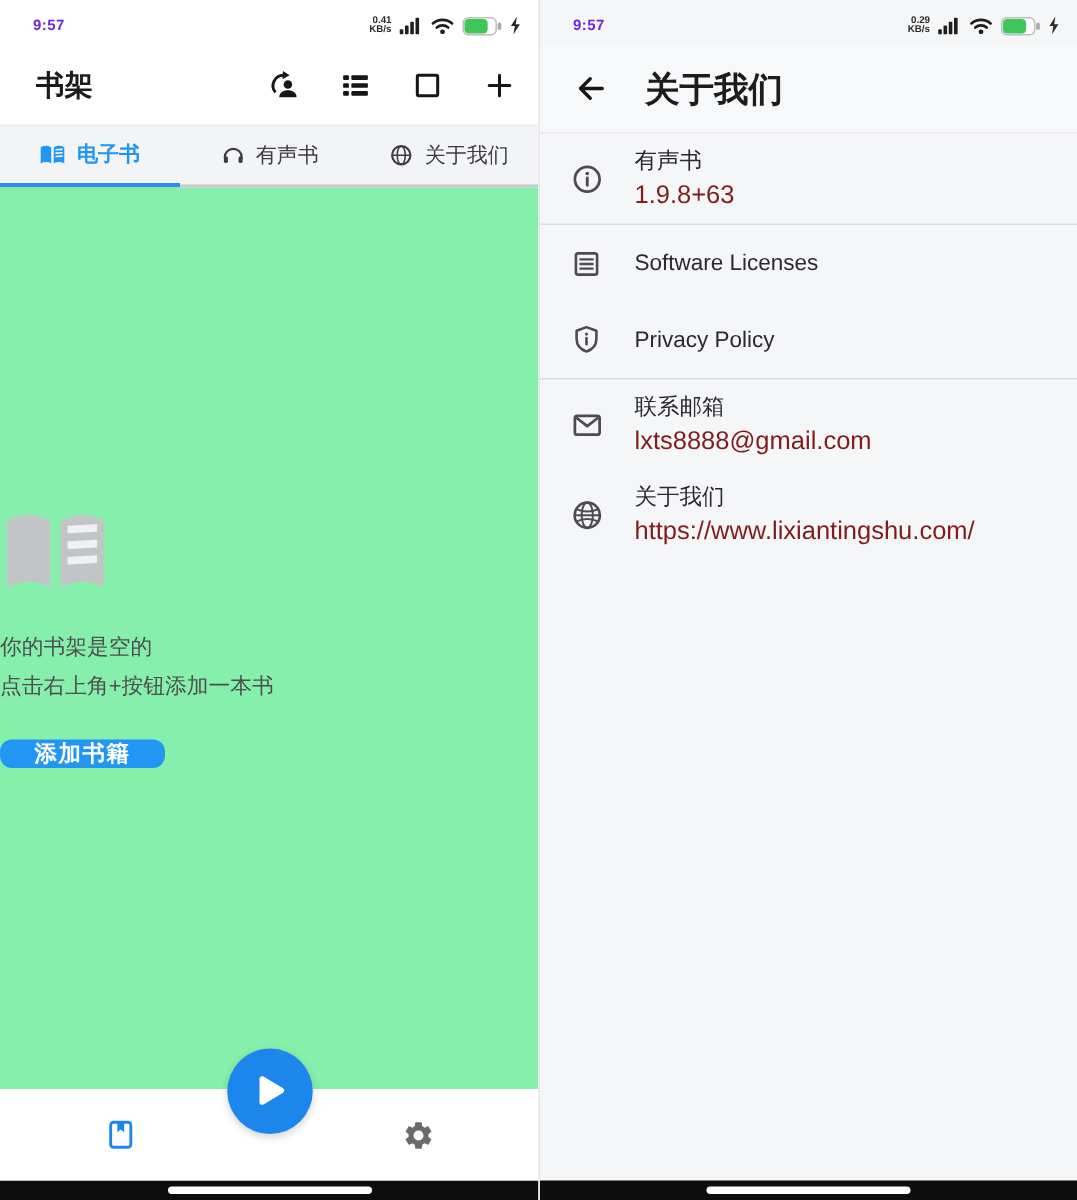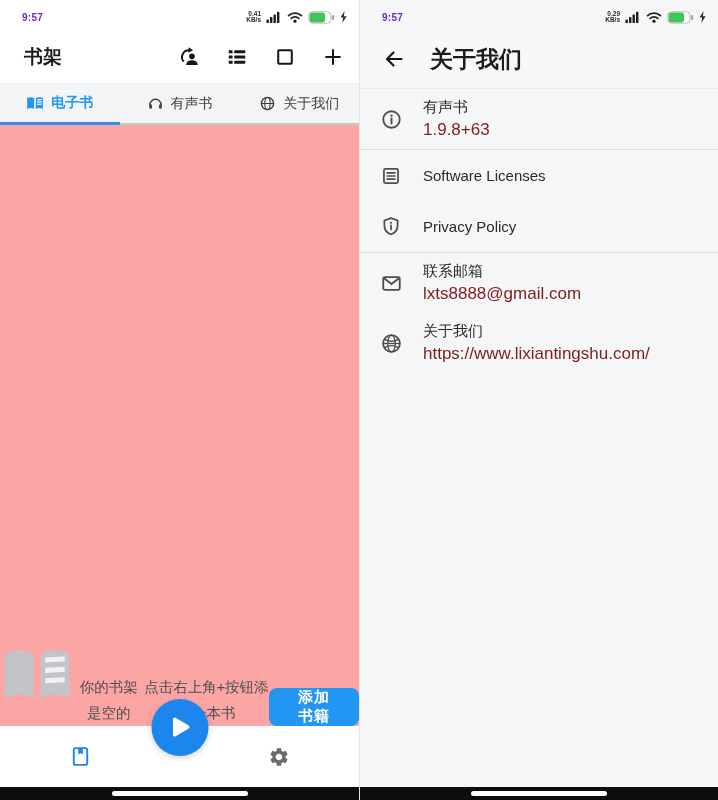--- a/index.html
+++ b/index.html
@@ -21,21 +21,21 @@
   .appbar-title { font-size:19px; font-weight:700; color:#1c1c1c; }
   .appbar-actions { display:flex; align-items:center; gap:24px; }
   .iconbtn { width:24px; height:24px; display:flex; align-items:center; justify-content:center; cursor:pointer; }
 
   
   .tabbar { height:41px; display:flex; background:#f3f4f6; flex:0 0 auto; }
   .tab { flex:1; display:flex; align-items:center; justify-content:center; gap:7px; font-size:14px; color:#3d3d3f; border-bottom:2.5px solid #c7c8ca; cursor:pointer; }
   .tab.active { color:#2196F3; border-bottom:3px solid #2e8fe8; font-weight:600; }
 
   
-  .lbody { flex:1 1 auto; background:#fca5a5; display:flex; flex-direction:row; align-items:flex-end; justify-content:center; }
+  .lbody { flex:1 1 auto; background:#86efac; display:flex; flex-direction:column; align-items:flex-start; justify-content:center; }
   .empty-text { font-size:14.5px; color:#4e4e50; line-height:26px; text-align:center; }
   .empty-book { margin-bottom:20px; }
   .add-btn { margin-top:22px; background:#2196F3; color:#fff; font-size:15px; font-weight:700; border:none; border-radius:8px; padding:0 23px; cursor:pointer; letter-spacing:1px; }
 
   
   .bottombar { height:61px; background:#fff; position:relative; display:flex; align-items:center; justify-content:space-between; padding:0 68px; flex:0 0 auto; }
   .fab { position:absolute; left:50%; top:-27px; transform:translateX(-50%); width:57px; height:57px; border-radius:50%; background:#1d86ec; display:flex; align-items:center; justify-content:center; box-shadow:0 2px 6px rgba(0,0,0,.18); cursor:pointer; }
 
   
   .navbar { height:13px; background:#0d0d0d; display:flex; align-items:center; justify-content:center; flex:0 0 auto; }

